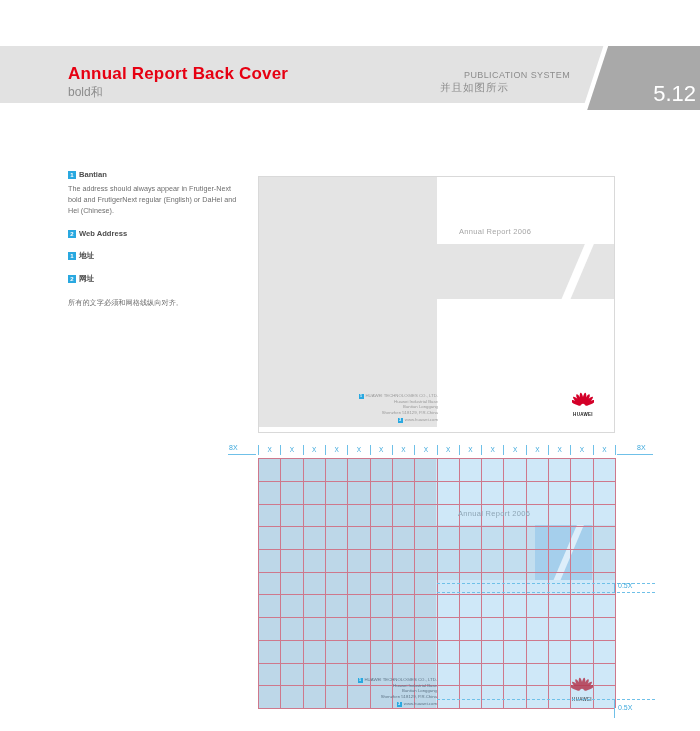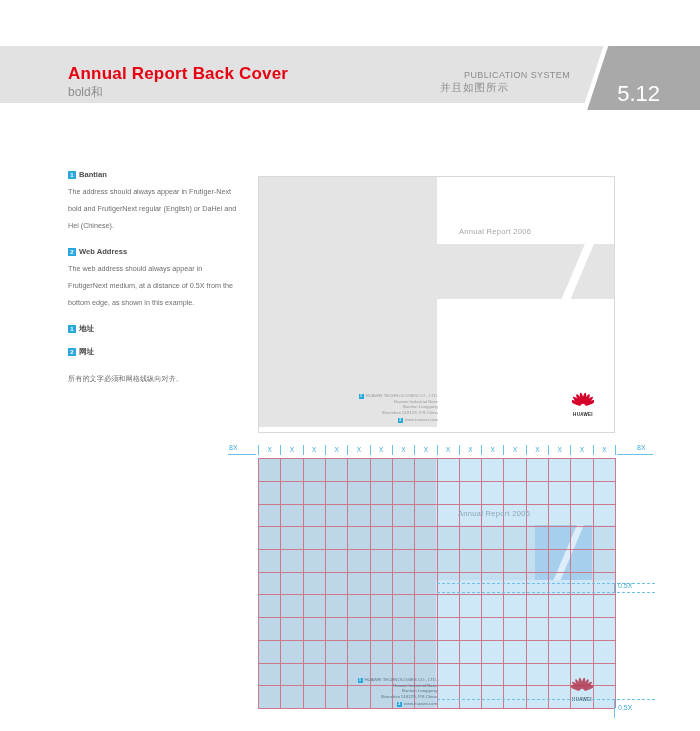--- a/index.html
+++ b/index.html
@@ -10,27 +10,27 @@
   
   .header-band{left:0;top:0;width:700px;height:57px;background:#e2e2e2;}
   .diag-white{left:580px;top:0;width:120px;height:64px;background:#ffffff;
               clip-path:polygon(19.5% 0,100% 0,100% 100%,2% 100%);}
   .diag-dark{left:580px;top:0;width:120px;height:64px;background:#a9a9a9;
              clip-path:polygon(23.5% 0,100% 0,100% 100%,6% 100%);}
   .hdr-title{left:68px;top:18px;font-size:17px;font-weight:bold;color:#e60012;letter-spacing:.2px;}
   .hdr-sub{left:68px;top:38px;font-size:12px;color:#8c8c8c;}
   .hdr-sys-en{left:464px;top:24px;font-size:9px;color:#8c8c8c;letter-spacing:.4px;}
   .hdr-sys-zh{left:440px;top:35px;font-size:10.5px;color:#8c8c8c;letter-spacing:1px;}
-  .hdr-pagenum{left:592px;top:35px;width:68px;text-align:right;font-size:22px;color:#ffffff;}
+  .hdr-pagenum{left:628px;top:35px;width:68px;text-align:right;font-size:22px;color:#ffffff;}
 
   
   .notes{left:68px;top:124px;width:174px;}
   .note-sec{margin:0 0 13px 0;}
   .note-head{font-size:7.6px;font-weight:bold;color:#4d4d4d;margin-bottom:4px;}
-  .note-body{margin:0;font-size:7.2px;line-height:17px;color:#6e6e6e;}
+  .note-body{margin:0;font-size:7.2px;line-height:11px;color:#6e6e6e;}
   .badge{display:inline-block;width:8px;height:8px;background:#29a8e0;color:#fff;
          font-size:6px;line-height:8px;text-align:center;margin-right:3px;
          font-weight:bold;vertical-align:0px;}
   .badge-sm{display:inline-block;width:5px;height:5px;background:#29a8e0;color:#fff;
             font-size:3.5px;line-height:5px;text-align:center;margin-right:2px;
             font-weight:bold;vertical-align:0.5px;}
 
   
   .cover-card{left:258px;top:130px;width:357px;height:257px;background:#fff;
               border:1px solid #d9d9d9;box-sizing:border-box;}
@@ -83,21 +83,20 @@
     <div class="note-sec">
       <div class="note-head">
         <span class="badge">1</span><span>Bantian</span>
       </div>
       <p class="note-body">The address should always appear in Frutiger-Next bold and FrutigerNext regular (English) or DaHei and Hei (Chinese).</p>
     </div>
     <div class="note-sec">
       <div class="note-head">
         <span class="badge">2</span><span>Web Address</span>
       </div>
-      <p class="note-body">The web address should always appear in FrutigerNext medium, at a distance of 0.5X from the bottom edge, as shown in this example.</p>
     </div>
     <div class="note-sec">
       <div class="note-head">
         <span class="badge">1</span><span>地址</span>
       </div>
     </div>
     <div class="note-sec">
       <div class="note-head">
         <span class="badge">2</span><span>网址</span>
       </div>

